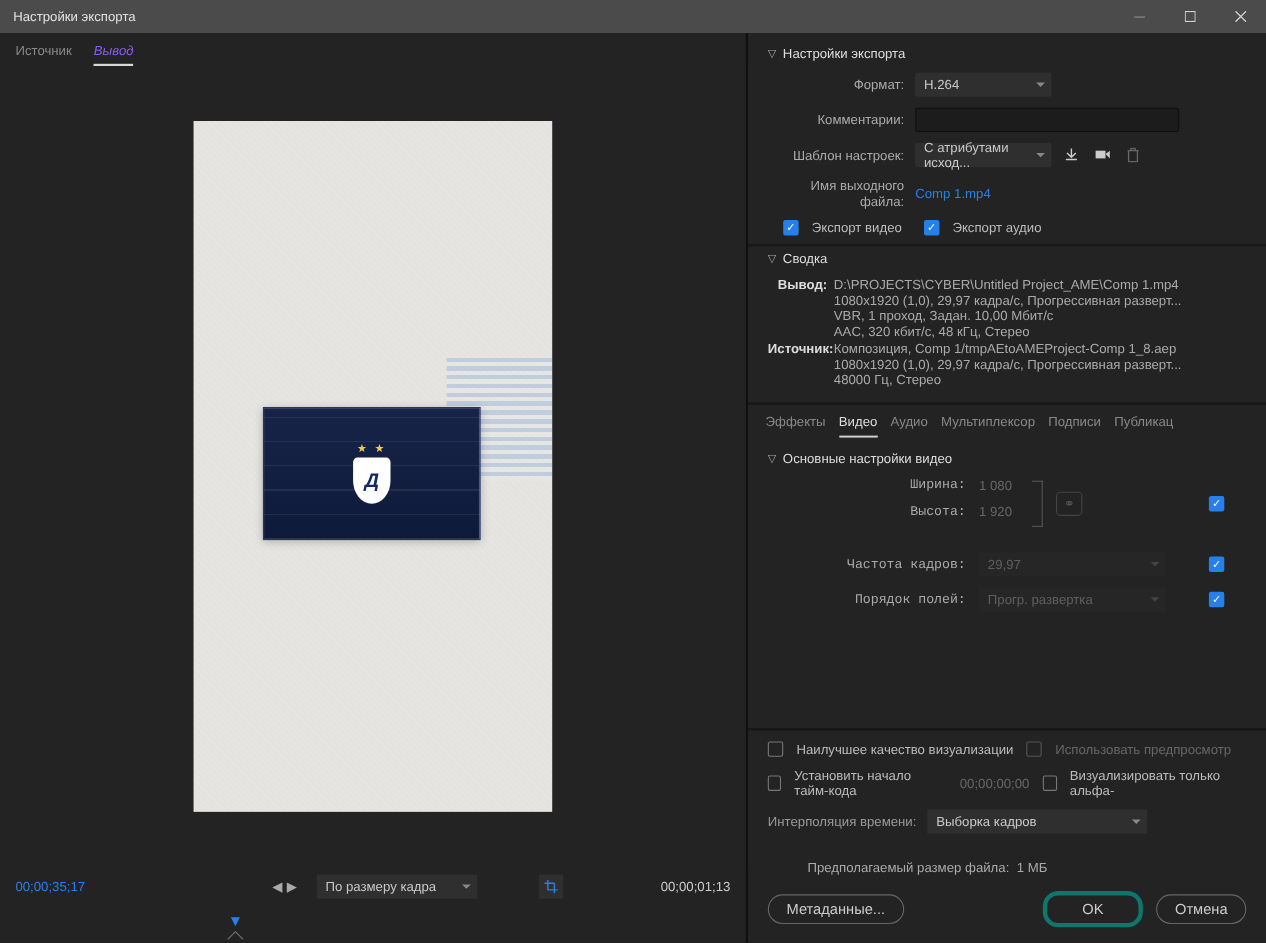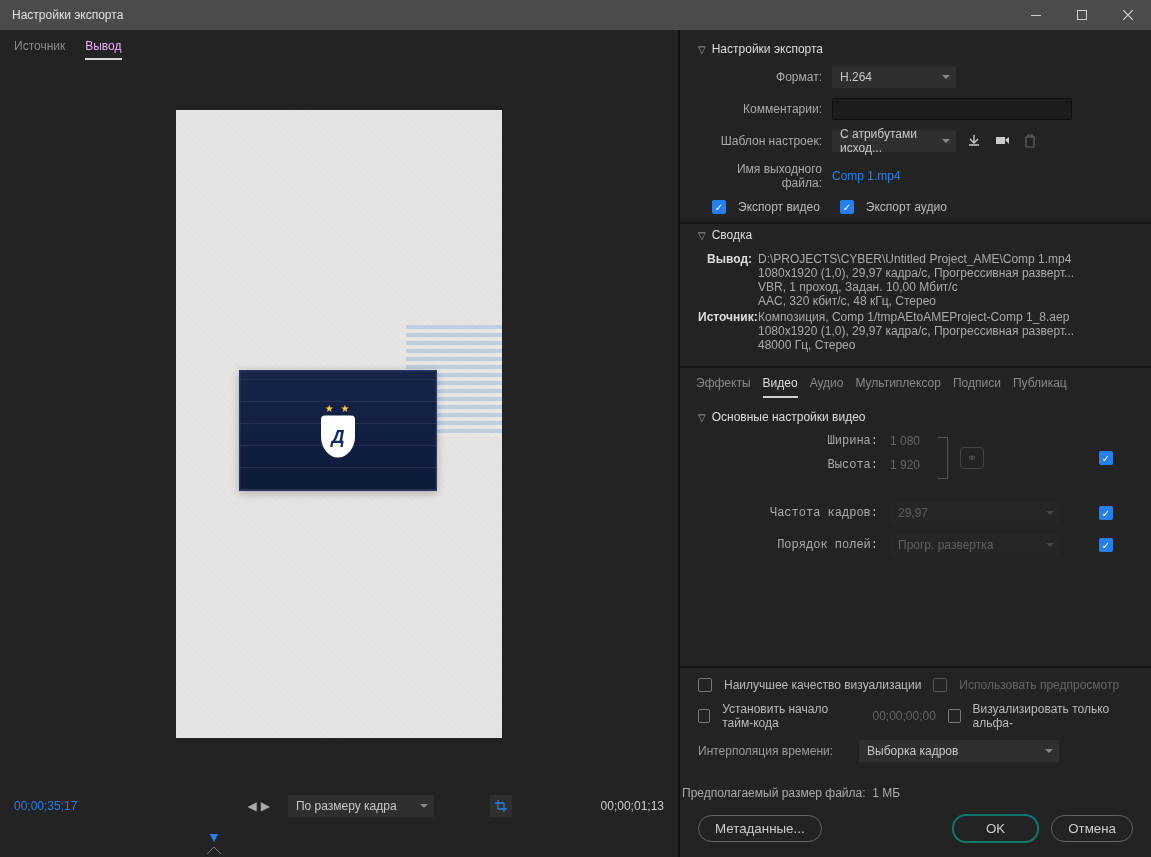--- a/index.html
+++ b/index.html
@@ -5,21 +5,21 @@
   * { margin:0; padding:0; box-sizing:border-box; font-family:"Segoe UI",Arial,sans-serif; }
   body { background:#1a1a1a; width:1151px; height:857px; overflow:hidden; color:#b8b8b8; font-size:12px; user-select:none; }
   .titlebar { height:30px; background:#4b4b4b; display:flex; align-items:center; padding-left:12px; }
   .titlebar .title { color:#e0e0e0; font-size:12px; flex:1; }
   .winbtn { width:46px; height:30px; display:flex; align-items:center; justify-content:center; color:#d0d0d0; }
   .main { display:flex; height:827px; }
   .left { width:680px; background:#232323; display:flex; flex-direction:column; border-right:2px solid #0f0f0f; }
   .right { width:471px; background:#232323; display:flex; flex-direction:column; }
   .tabs { display:flex; padding:9px 14px 0 14px; gap:20px; }
   .tab { color:#888; padding-bottom:5px; border-bottom:2px solid transparent; cursor:pointer; }
-  .tab.active { color:#f0abfc; border-bottom:2px solid #d8d8d8; }
+  .tab.active { color:#8b5cf6; border-bottom:2px solid #d8d8d8;font-style:italic; }
   .scalingrow { display:flex; align-items:center; padding:10px 14px; gap:10px; }
   .label { color:#9a9a9a; }
   .select { background:#2f2f2f; color:#c8c8c8; border:none; height:22px; padding:2px 20px 2px 8px; position:relative; display:flex; align-items:center; border-radius:2px; flex:1; }
   .select:after { content:""; position:absolute; right:6px; top:50%; transform:translateY(-50%); border:4px solid transparent; border-top:4px solid #888; margin-top:2px; }
   .preview-holder { flex:1; display:flex; align-items:center; justify-content:center; background:#232323; position:relative; }
   .preview { width:326px; height:628px; background:#e6e5e1; position:relative; overflow:hidden; }
   .preview .noise { position:absolute; inset:0; background:repeating-linear-gradient(45deg,#e6e5e1 0 2px,#e1e0dc 2px 4px); opacity:.5; }
   .preview .flag { position:absolute; left:63px; top:260px; width:198px; height:121px; background:linear-gradient(#172448,#0e1a3a); border:1px solid #243567; box-shadow:0 0 0 1px rgba(255,255,255,.05) inset, 0 2px 8px rgba(0,0,0,.25); }
   .preview .flag:before { content:""; position:absolute; inset:0; background:repeating-linear-gradient(0deg,rgba(255,255,255,.08) 0 1px,transparent 1px 22px); }
   .preview .logo { position:absolute; left:50%; top:50%; transform:translate(-50%,-50%); }
@@ -74,29 +74,29 @@
   .chk2 { width:14px; height:14px; background:#2680eb; display:flex; align-items:center; justify-content:center; color:#fff; font-size:10px; border-radius:2px; }
   .dimselect { width:170px; height:22px; background:#2a2a2a; opacity:.5; display:flex; align-items:center; padding:0 8px; position:relative; color:#999; }
   .dimselect:after { content:""; position:absolute; right:6px; top:50%; transform:translateY(-50%); border:4px solid transparent; border-top:4px solid #666; margin-top:2px; }
   .bracket { width:10px; height:42px; border:1px solid #555; border-left:none; margin-left:4px; }
 
   .bottom-opts { padding:10px 18px; border-top:2px solid #161616; }
   .optrow { display:flex; align-items:center; gap:12px; margin-bottom:10px; }
   .opt { display:flex; align-items:center; gap:6px; color:#bbb; }
   .opt.dim { color:#666; }
   .tcdim { color:#666; margin-left:4px; }
-  .time-interp { display:flex; align-items:center; gap:26px; margin-top:6px; }
+  .time-interp { display:flex; align-items:center; gap:10px; margin-top:6px; }
   .ti-select { width:200px; height:22px; background:#2f2f2f; display:flex; align-items:center; padding:0 8px; position:relative; color:#c8c8c8; }
   .ti-select:after { content:""; position:absolute; right:6px; top:50%; transform:translateY(-50%); border:4px solid transparent; border-top:4px solid #888; margin-top:2px; }
 
-  .finalrow { padding:14px 2px; display:flex; align-items:center; }
+  .finalrow { padding:14px 18px; display:flex; align-items:center;margin-left:36px; }
   .est { color:#aaa; }
   .btns { padding:0 18px 14px 18px; display:flex; align-items:center; }
   .pillbtn { border:1px solid #666; border-radius:14px; padding:5px 16px; color:#ccc; background:transparent; }
-  .pillbtn.primary { border:2px solid #0f766e; padding:5px 32px; }
+  .pillbtn.primary { border:4px solid #0f766e; padding:5px 32px; }
   .spacer { flex:1; }
 </style>
 </head>
 <body>
 
 <div class="titlebar">
   <span class="title">Настройки экспорта</span>
   <div class="winbtn">
       <svg width="10" height="1">
         <rect width="10" height="1" fill="#d0d0d0"></rect>

